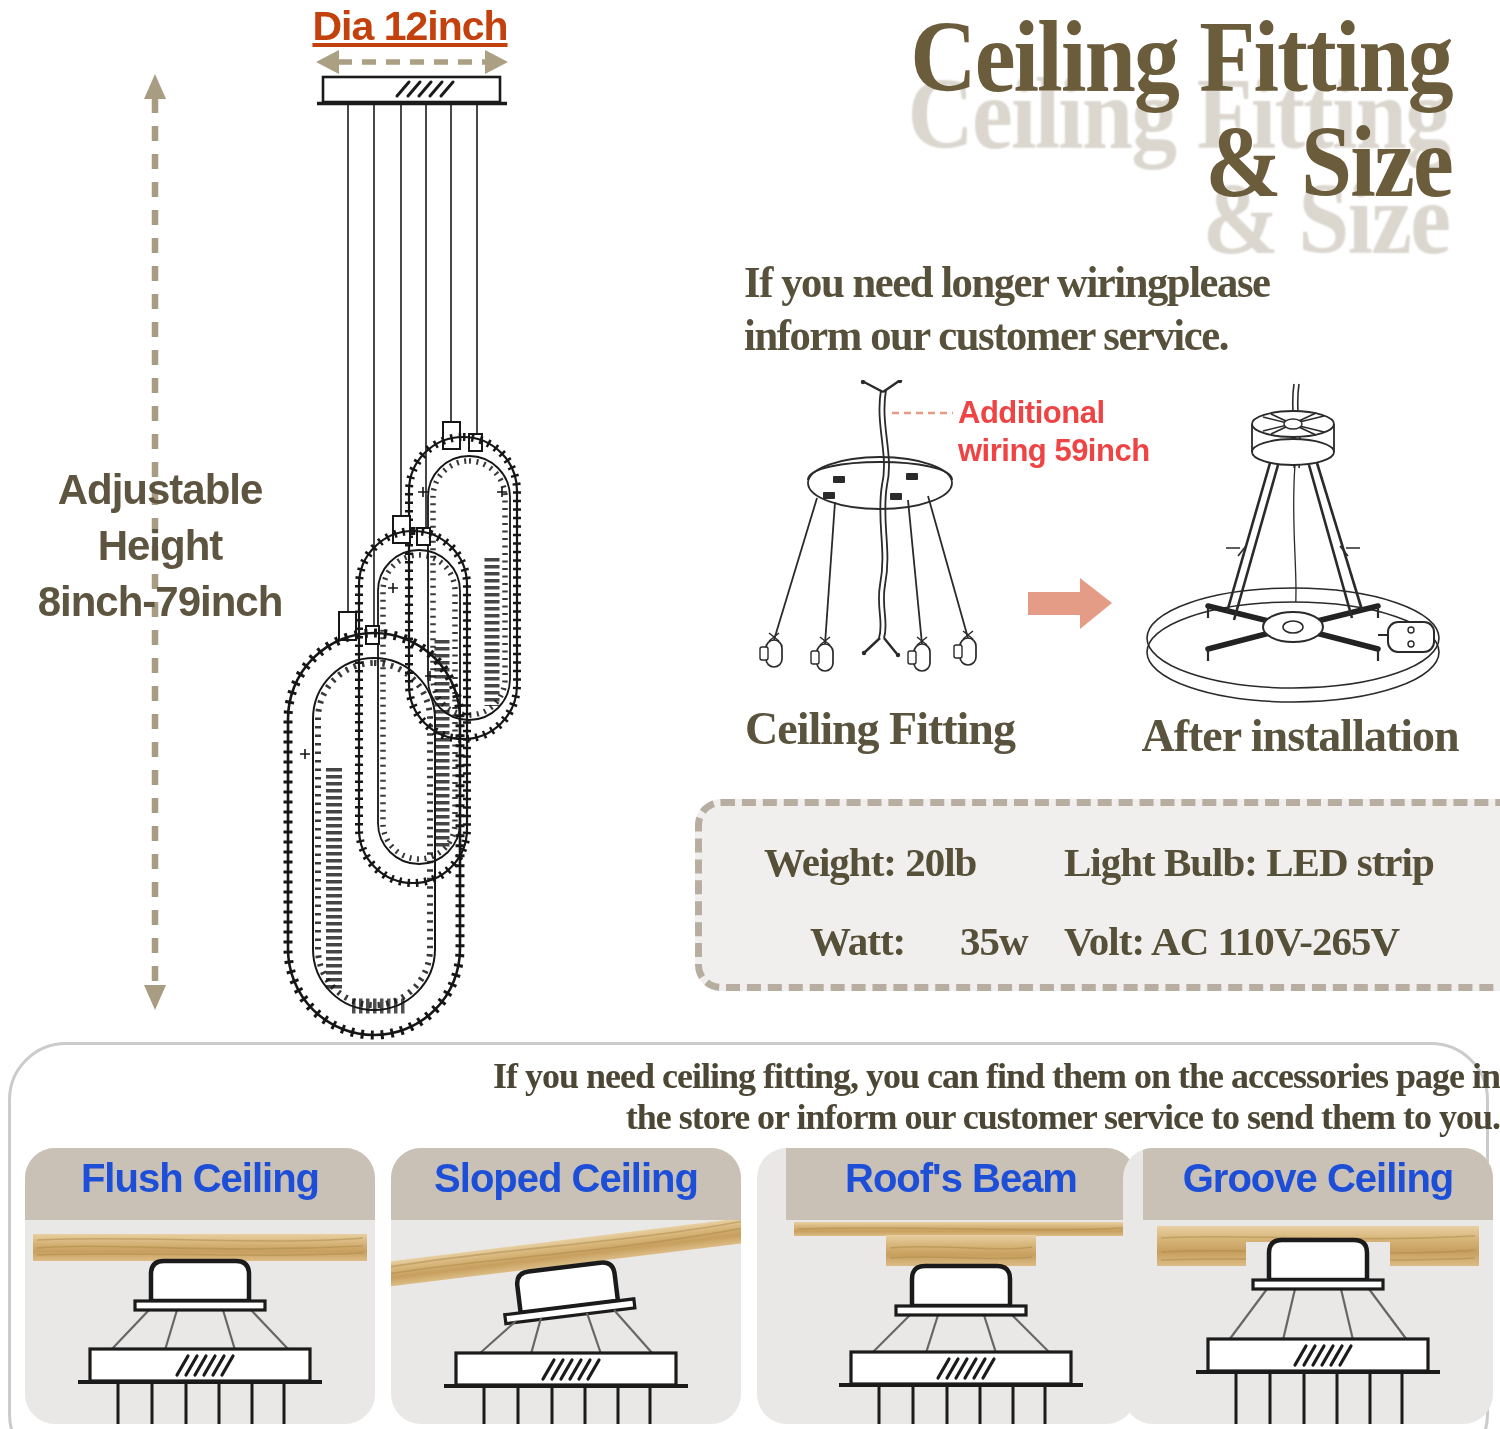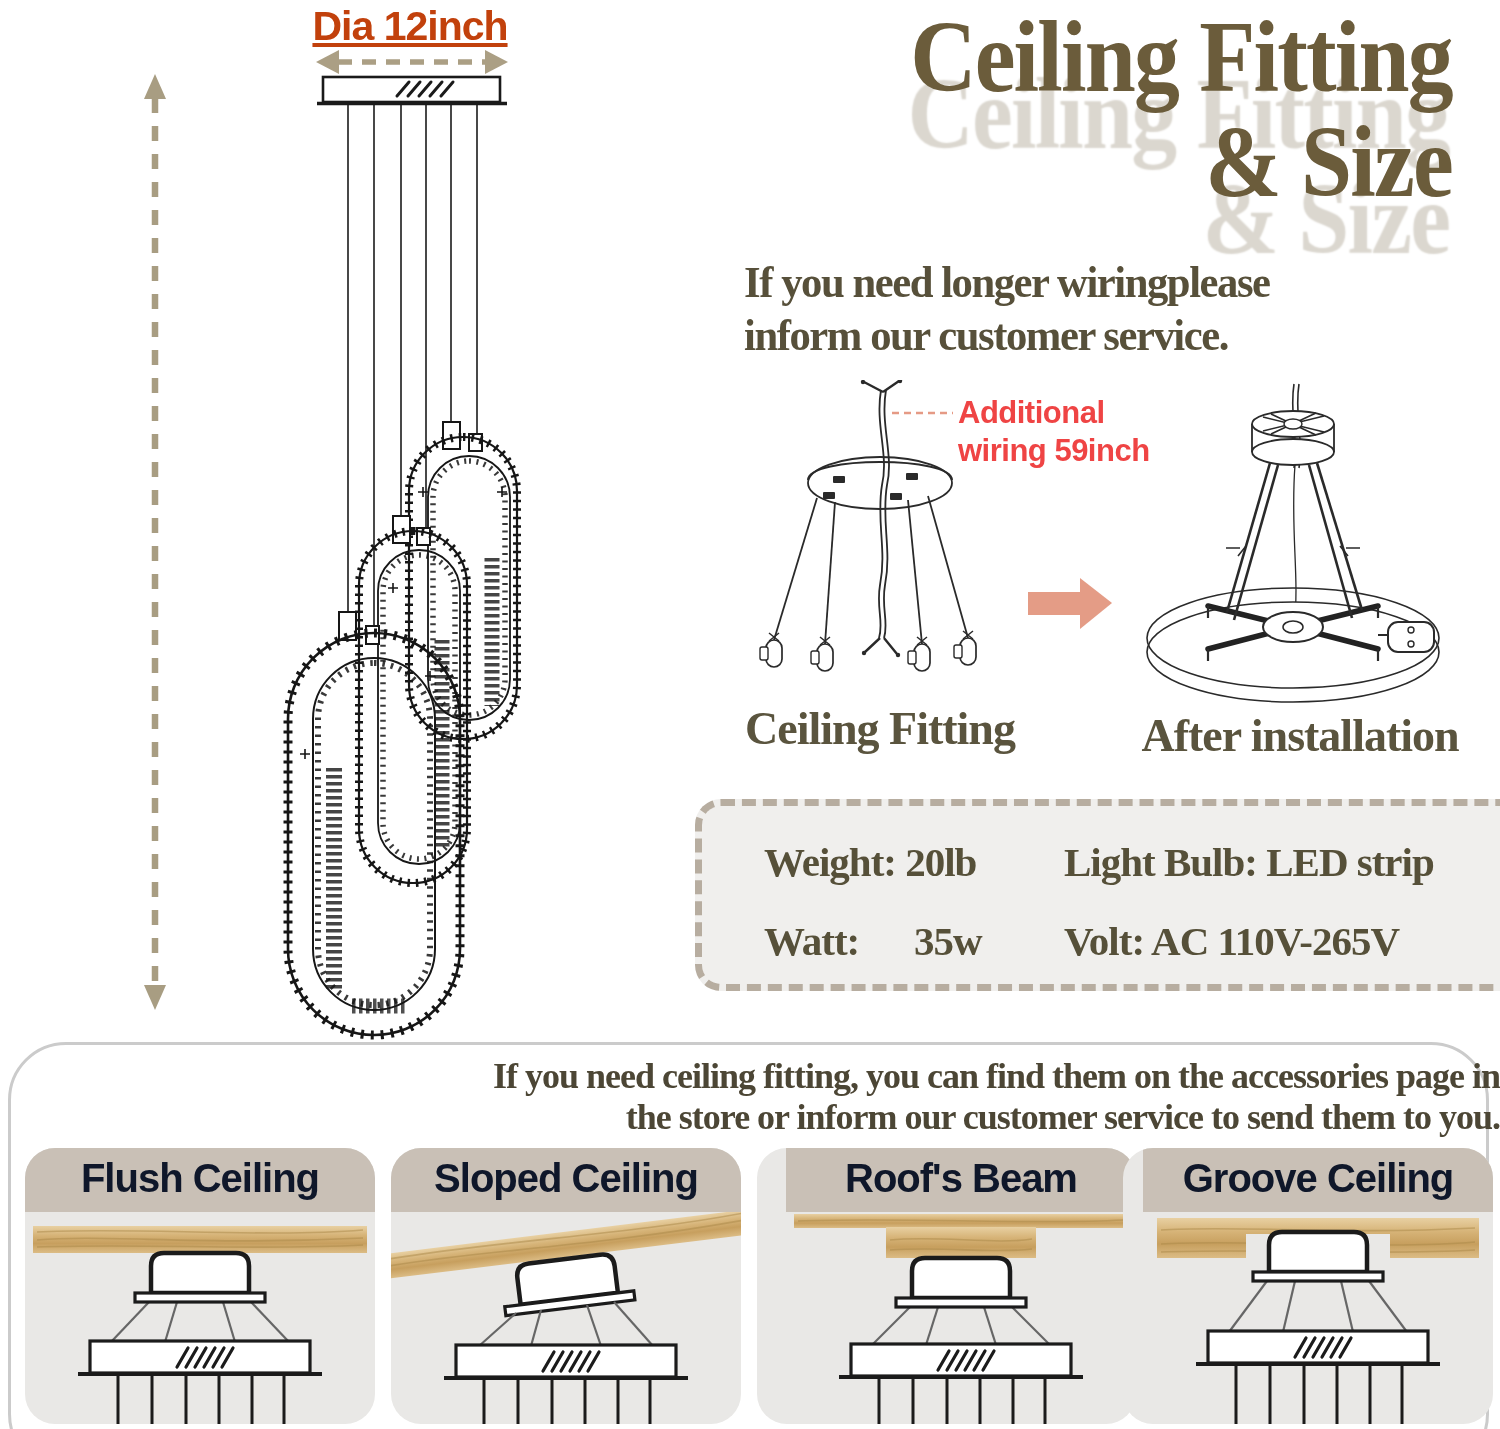--- a/index.html
+++ b/index.html
@@ -27,31 +27,31 @@
 
   .caption{font:bold 46px/52px "Liberation Serif",serif;color:#5a543e;letter-spacing:-1px;text-align:center;}
   .caption-fitting{left:735px;top:703px;width:290px;}
   .caption-installed{left:1120px;top:710px;width:360px;}
 
   
   .spec-box{left:695px;top:799px;width:845px;height:192px;background:#f0efed;
     border:7px dashed #b7ada0;border-radius:26px;box-sizing:border-box;}
   .spec-grid{display:grid;grid-template-columns:300px auto;row-gap:30px;
     padding:32px 0 0 62px;font:bold 41px/49px "Liberation Serif",serif;color:#565039;letter-spacing:-1px;}
-  .watt-label{display:inline-block;width:150px;}
+  .watt-label{display:inline-block;width:150px;margin-left:46px;}
 
   
   .bottom-box{left:8px;top:1042px;width:1481px;height:430px;background:#fff;
     border:3px solid #cbcbcb;border-radius:58px;box-sizing:border-box;}
   .banner{left:0;top:1056px;width:1500px;text-align:right;
     font:bold 36px/41px "Liberation Serif",serif;color:#4c4635;letter-spacing:-1px;}
 
   .card{top:1148px;width:350px;height:276px;border-radius:30px;background:#e9e8e6;overflow:hidden;}
   .card1{left:25px;} .card2{left:391px;} .card3{left:757px;padding-left:29px;} .card4{left:1123px;padding-left:20px;}
-  .card-header{height:64px;background:#c9c0b6;color:#0f172a;text-align:center;
+  .card-header{height:72px;background:#c9c0b6;color:#1d4ed8;text-align:center;
     font:bold 40px/60px "Liberation Sans",sans-serif;letter-spacing:-1px;}
   .card svg{display:block;}
 </style>
 </head>
 <body>
 
 <svg width="0" height="0" style="position:absolute" aria-hidden="true">
   <defs>
     <linearGradient id="wg" x1="0" y1="0" x2="0" y2="1">
       <stop offset="0" stop-color="#e8d0a2"></stop>
@@ -149,20 +149,25 @@
       <rect x="313" y="658" width="122" height="352" rx="61" stroke-width="2"></rect>
       <rect x="318" y="663" width="112" height="342" rx="56" stroke-width="6" stroke-dasharray="2.5 6" opacity=".85"></rect>
       <line x1="334" y1="768" x2="334" y2="992" stroke-width="16" stroke-dasharray="3.5 3.5" opacity=".8"></line>
       <line x1="352" y1="1006" x2="408" y2="1006" stroke-width="15" stroke-dasharray="3.5 3.5" opacity=".75"></line>
       <path d="M300,754 h10 M305,749 v10 M425,676 h10 M430,671 v10" stroke-width="1.6"></path>
     </g>
   </svg>
 
   <div class="abs dia-label">Dia 12inch</div>
 
+  <div class="abs height-label">
+    <div>Adjustable</div>
+    <div>Height</div>
+    <div>8inch-79inch</div>
+  </div>
 
   <div class="abs main-title">
     <div>Ceiling Fitting</div>
     <div>&amp; Size</div>
   </div>
 
   <div class="abs wiring-note">
     <div>If you need longer wiringplease</div>
     <div>inform our customer service.</div>
   </div>

